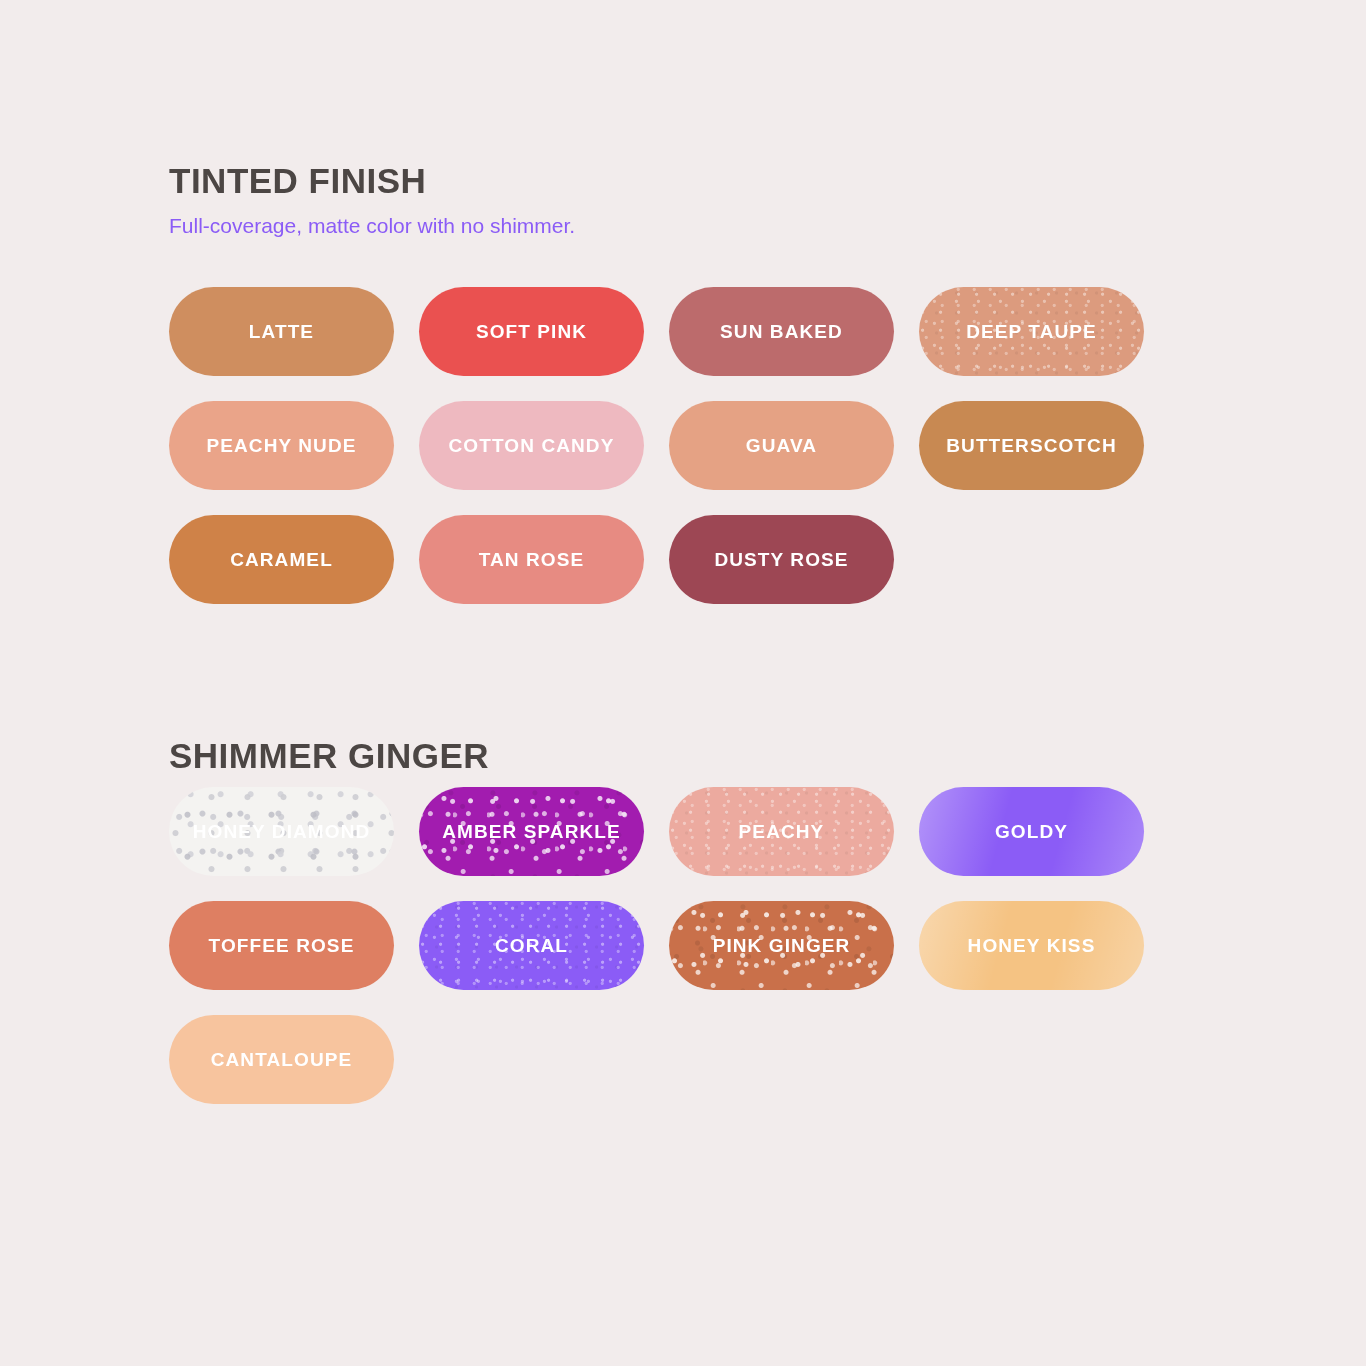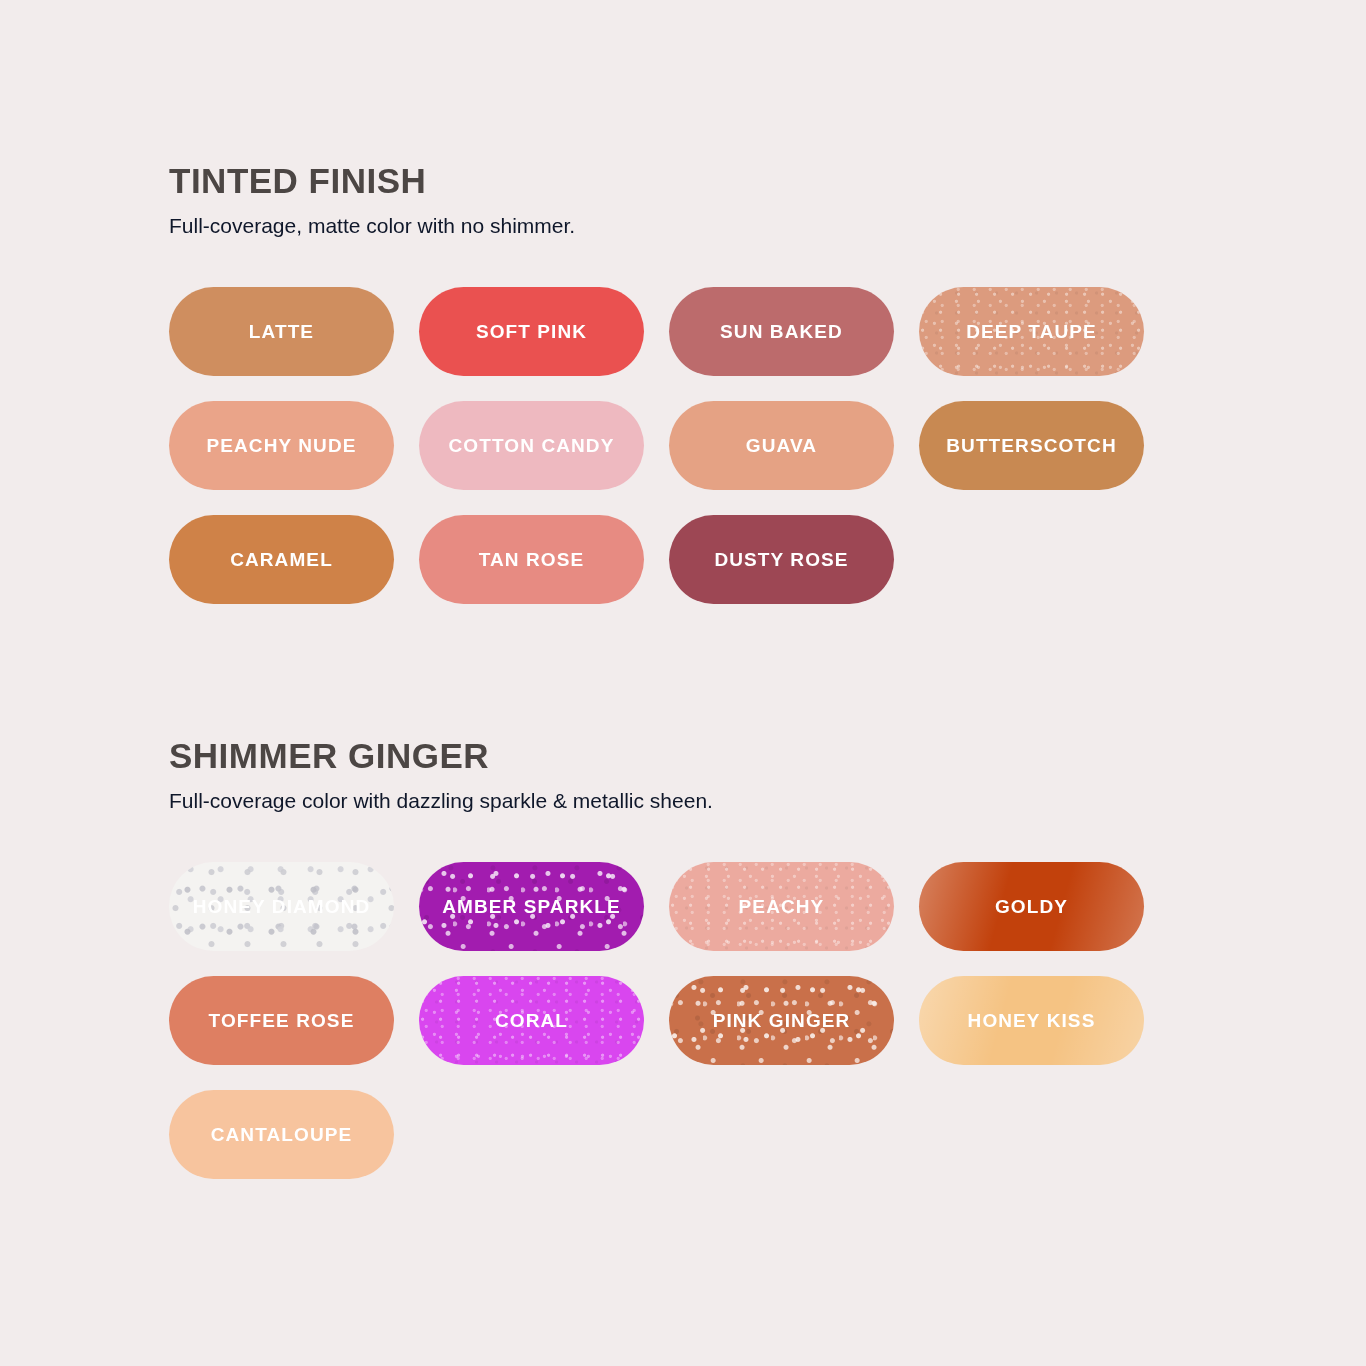--- a/index.html
+++ b/index.html
@@ -30,21 +30,21 @@
   .section-title {
     font-size: 35px;
     font-weight: bold;
     letter-spacing: 0.5px;
     color: #4c4644;
     margin: 0 0 10px 0;
     line-height: 1.2;
   }
   .section-subtitle {
     font-size: 21px;
-    color: #0f172a;
+    color: #8b5cf6;
     margin: 0 0 48px 0;
     font-weight: normal;
     line-height: 1.3;
   }
   .swatch-grid {
     display: grid;
     grid-template-columns: repeat(4, 225px);
     column-gap: 32px;
     row-gap: 39px;
     gap: 25px;
@@ -159,42 +159,41 @@
           <span class="label">TAN ROSE</span>
         </div>
         <div class="swatch light-label" style="background: rgb(157, 71, 84);">
           <span class="label">DUSTY ROSE</span>
         </div>
       </div>
   </div>
 
   <div class="section" id="section-shimmer">
     <h2 class="section-title">SHIMMER GINGER</h2>
-    <p class="section-subtitle">Full-coverage color with dazzling sparkle &amp; metallic sheen.</p>
     <div class="swatch-grid">
         <div class="swatch light-label" style="background: rgb(244, 243, 241);">
           <div class="tex glitter-white"></div>
           <span class="label">HONEY DIAMOND</span>
         </div>
         <div class="swatch light-label" style="background: #a21caf; align-items: center;">
           <div class="tex sparkle"></div>
           <span class="label">AMBER SPARKLE</span>
         </div>
         <div class="swatch light-label" style="background: rgb(236, 170, 159);">
           <div class="tex fine"></div>
           <span class="label">PEACHY</span>
         </div>
-        <div class="swatch light-label" style="background: #c2410c;">
+        <div class="swatch light-label" style="background: #8b5cf6;">
           <div class="tex sheen"></div>
           <span class="label">GOLDY</span>
         </div>
         <div class="swatch light-label" style="background: rgb(222, 127, 98);">
           <span class="label">TOFFEE ROSE</span>
         </div>
-        <div class="swatch light-label" style="background: #d946ef;">
+        <div class="swatch light-label" style="background: #8b5cf6;">
           <div class="tex fine"></div>
           <span class="label">CORAL</span>
         </div>
         <div class="swatch light-label" style="background: rgb(201, 112, 74);">
           <div class="tex sparkle"></div>
           <span class="label">PINK GINGER</span>
         </div>
         <div class="swatch light-label" style="background: rgb(245, 195, 131);">
           <div class="tex sheen"></div>
           <span class="label">HONEY KISS</span>

